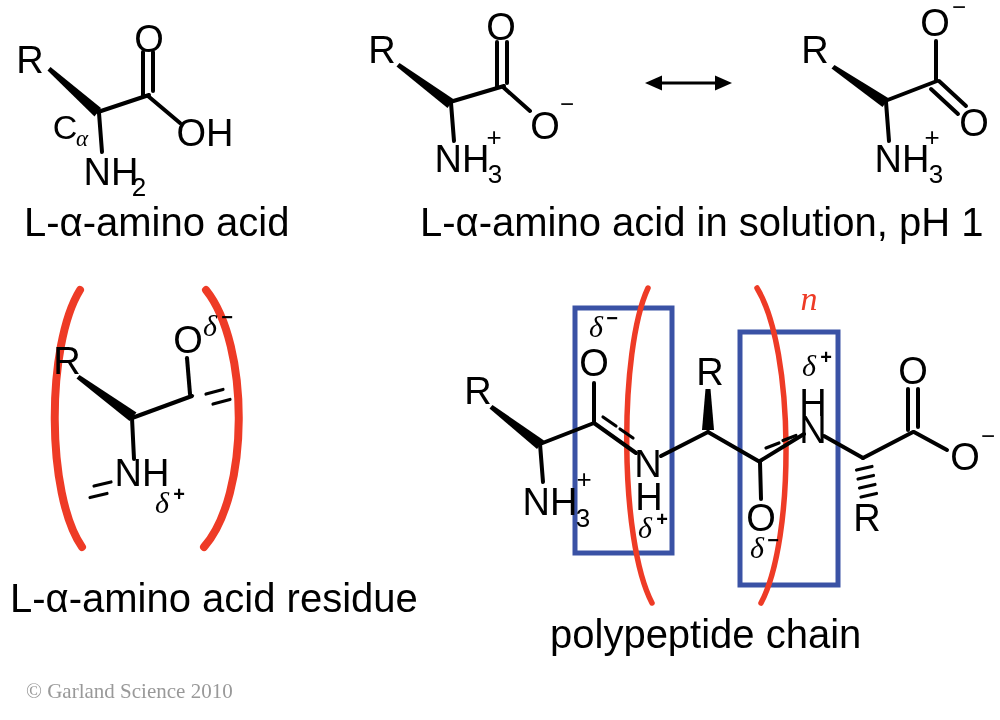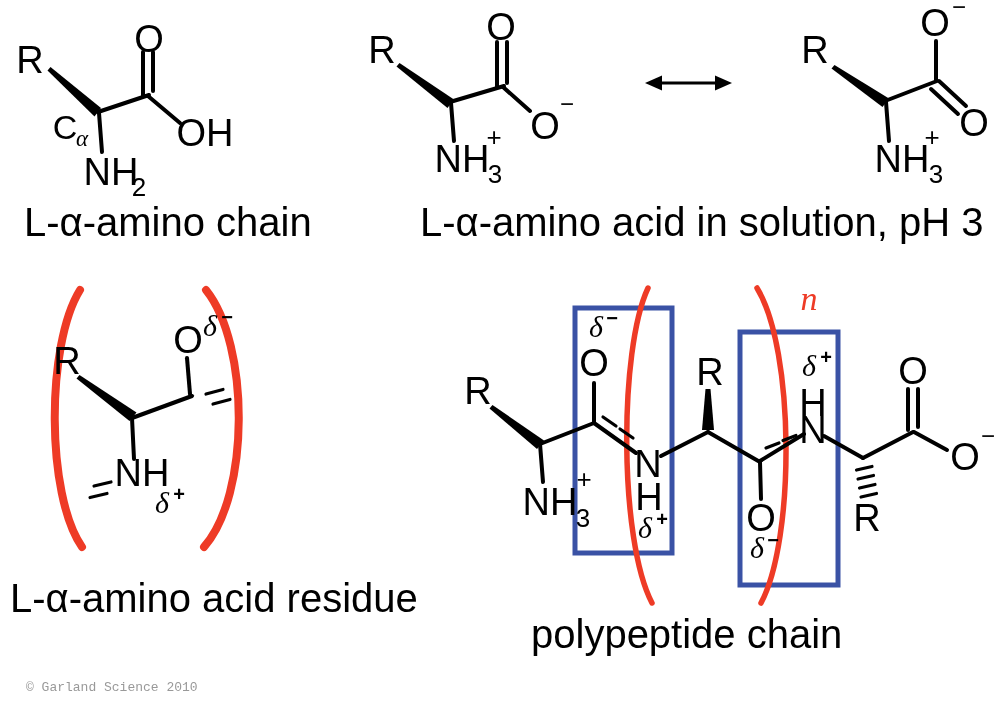--- a/index.html
+++ b/index.html
@@ -22,21 +22,21 @@
   .atom  { font-size:38px; }
   .sub   { font-size:26px; }
   .sup   { font-size:26px; }
   .chg   { font-size:24px; }
   .capc  { font-size:34px; }
   .galpha{ font-family:"Liberation Serif",serif; font-style:italic; font-size:23px; }
   .delta { font-family:"Liberation Serif",serif; font-style:italic; font-size:30px; }
   .dsign { font-size:20px; font-weight:bold; }
   .caption { transform:none; font-size:40px; }
   .nrep  { font-family:"Liberation Serif",serif; font-style:italic; font-size:34px; color:var(--red,#ee3b26); }
-  .copyright { transform:none; font-family:Liberation Mono, monospace; font-size:13px; color:var(--muted,#999); }
+  .copyright { transform:none; font-family:Liberation Serif, serif; font-size:21px; color:var(--muted,#999); }
 
   .bond  { stroke:var(--ink,#000); stroke-width:4; fill:none; stroke-linecap:round; }
   .thin  { stroke-width:3.2; }
   .wedge { fill:var(--ink,#000); stroke:none; }
   .ahead { fill:var(--ink,#000); stroke:none; }
   .paren { stroke:var(--red,#ee3b26); fill:none; stroke-linecap:round; }
   .bigparen { stroke-width:8; }
   .smallparen { stroke-width:5.5; }
   .bluebox { stroke:var(--blue,#3a52a5); fill:none; stroke-width:5; }
 </style>
@@ -122,30 +122,30 @@
   </g>
 </svg>
 
 <span class="lbl atom" style="left:30px;top:60px">R</span>
 <span class="lbl atom" style="left:149px;top:39px">O</span>
 <span class="lbl atom" style="left:205px;top:133px">OH</span>
 <span class="lbl capc" style="left:65px;top:127px">C</span>
 <span class="lbl galpha" style="left:82px;top:138px">α</span>
 <span class="lbl atom" style="left:111px;top:172px">NH</span>
 <span class="lbl sub" style="left:139px;top:187px">2</span>
-<span class="lbl caption" style="left:24px;top:202px">L-α-amino chain</span>
+<span class="lbl caption" style="left:24px;top:202px">L-α-amino acid</span>
 
 <span class="lbl atom" style="left:382px;top:50px">R</span>
 <span class="lbl atom" style="left:501px;top:27px">O</span>
 <span class="lbl atom" style="left:545px;top:126px">O</span>
 <span class="lbl chg" style="left:567px;top:104px">−</span>
 <span class="lbl atom" style="left:462px;top:159px">NH</span>
 <span class="lbl sup" style="left:494px;top:137px">+</span>
 <span class="lbl sub" style="left:495px;top:174px">3</span>
-<span class="lbl caption" style="left:420px;top:202px">L-α-amino acid in solution, pH 3</span>
+<span class="lbl caption" style="left:420px;top:202px">L-α-amino acid in solution, pH 1</span>
 
 <span class="lbl atom" style="left:815px;top:50px">R</span>
 <span class="lbl atom" style="left:935px;top:23px">O</span>
 <span class="lbl chg" style="left:959px;top:7px">−</span>
 <span class="lbl atom" style="left:974px;top:123px">O</span>
 <span class="lbl atom" style="left:902px;top:159px">NH</span>
 <span class="lbl sup" style="left:932px;top:137px">+</span>
 <span class="lbl sub" style="left:936px;top:174px">3</span>
 
 <span class="lbl atom" style="left:67px;top:361px">R</span>
@@ -174,15 +174,15 @@
 <span class="lbl atom" style="left:813px;top:403px">H</span>
 <span class="lbl atom" style="left:813px;top:430px">N</span>
 <span class="lbl atom" style="left:761px;top:518px">O</span>
 <span class="lbl delta" style="left:757px;top:548px">δ</span>
 <span class="lbl dsign" style="left:773px;top:540px">−</span>
 <span class="lbl atom" style="left:867px;top:518px">R</span>
 <span class="lbl atom" style="left:913px;top:371px">O</span>
 <span class="lbl atom" style="left:965px;top:457px">O</span>
 <span class="lbl chg" style="left:988px;top:436px">−</span>
 <span class="lbl nrep" style="left:809px;top:299px">n</span>
-<span class="lbl caption" style="left:531px;top:614px">polypeptide chain</span>
+<span class="lbl caption" style="left:550px;top:614px">polypeptide chain</span>
 
 <span class="lbl copyright" style="left:26px;top:681px">© Garland Science 2010</span>
 
 </body></html>

